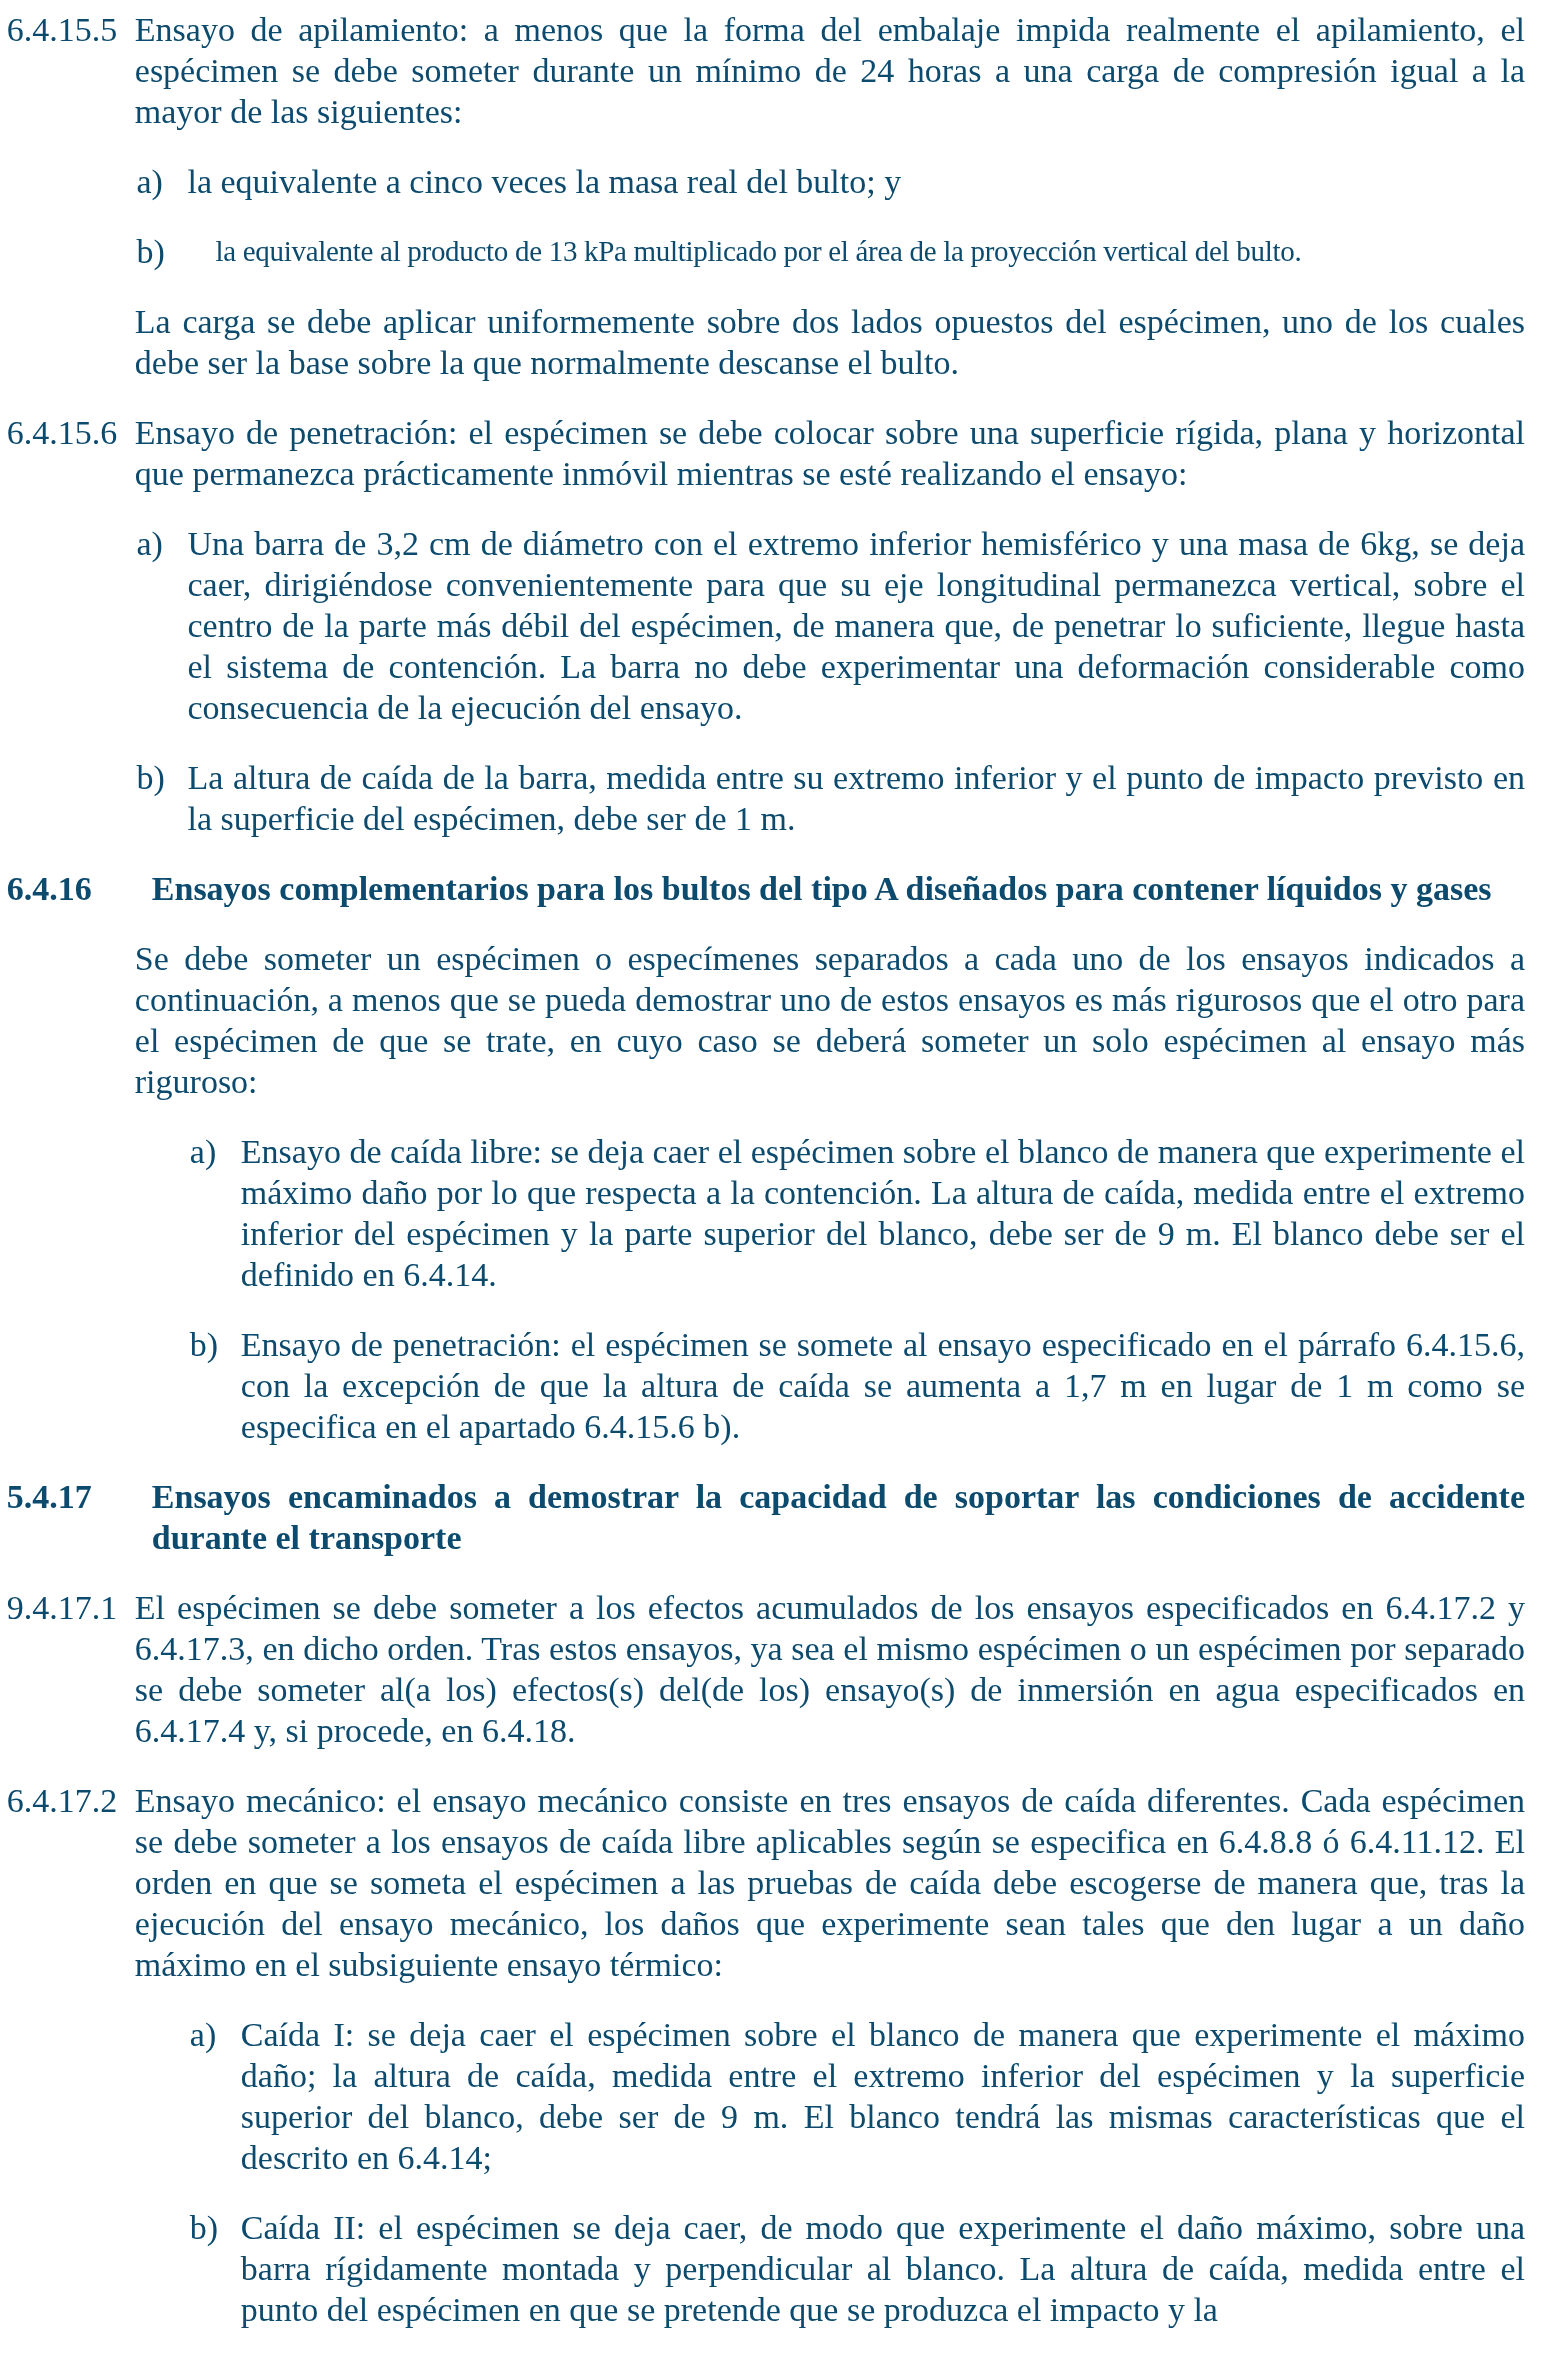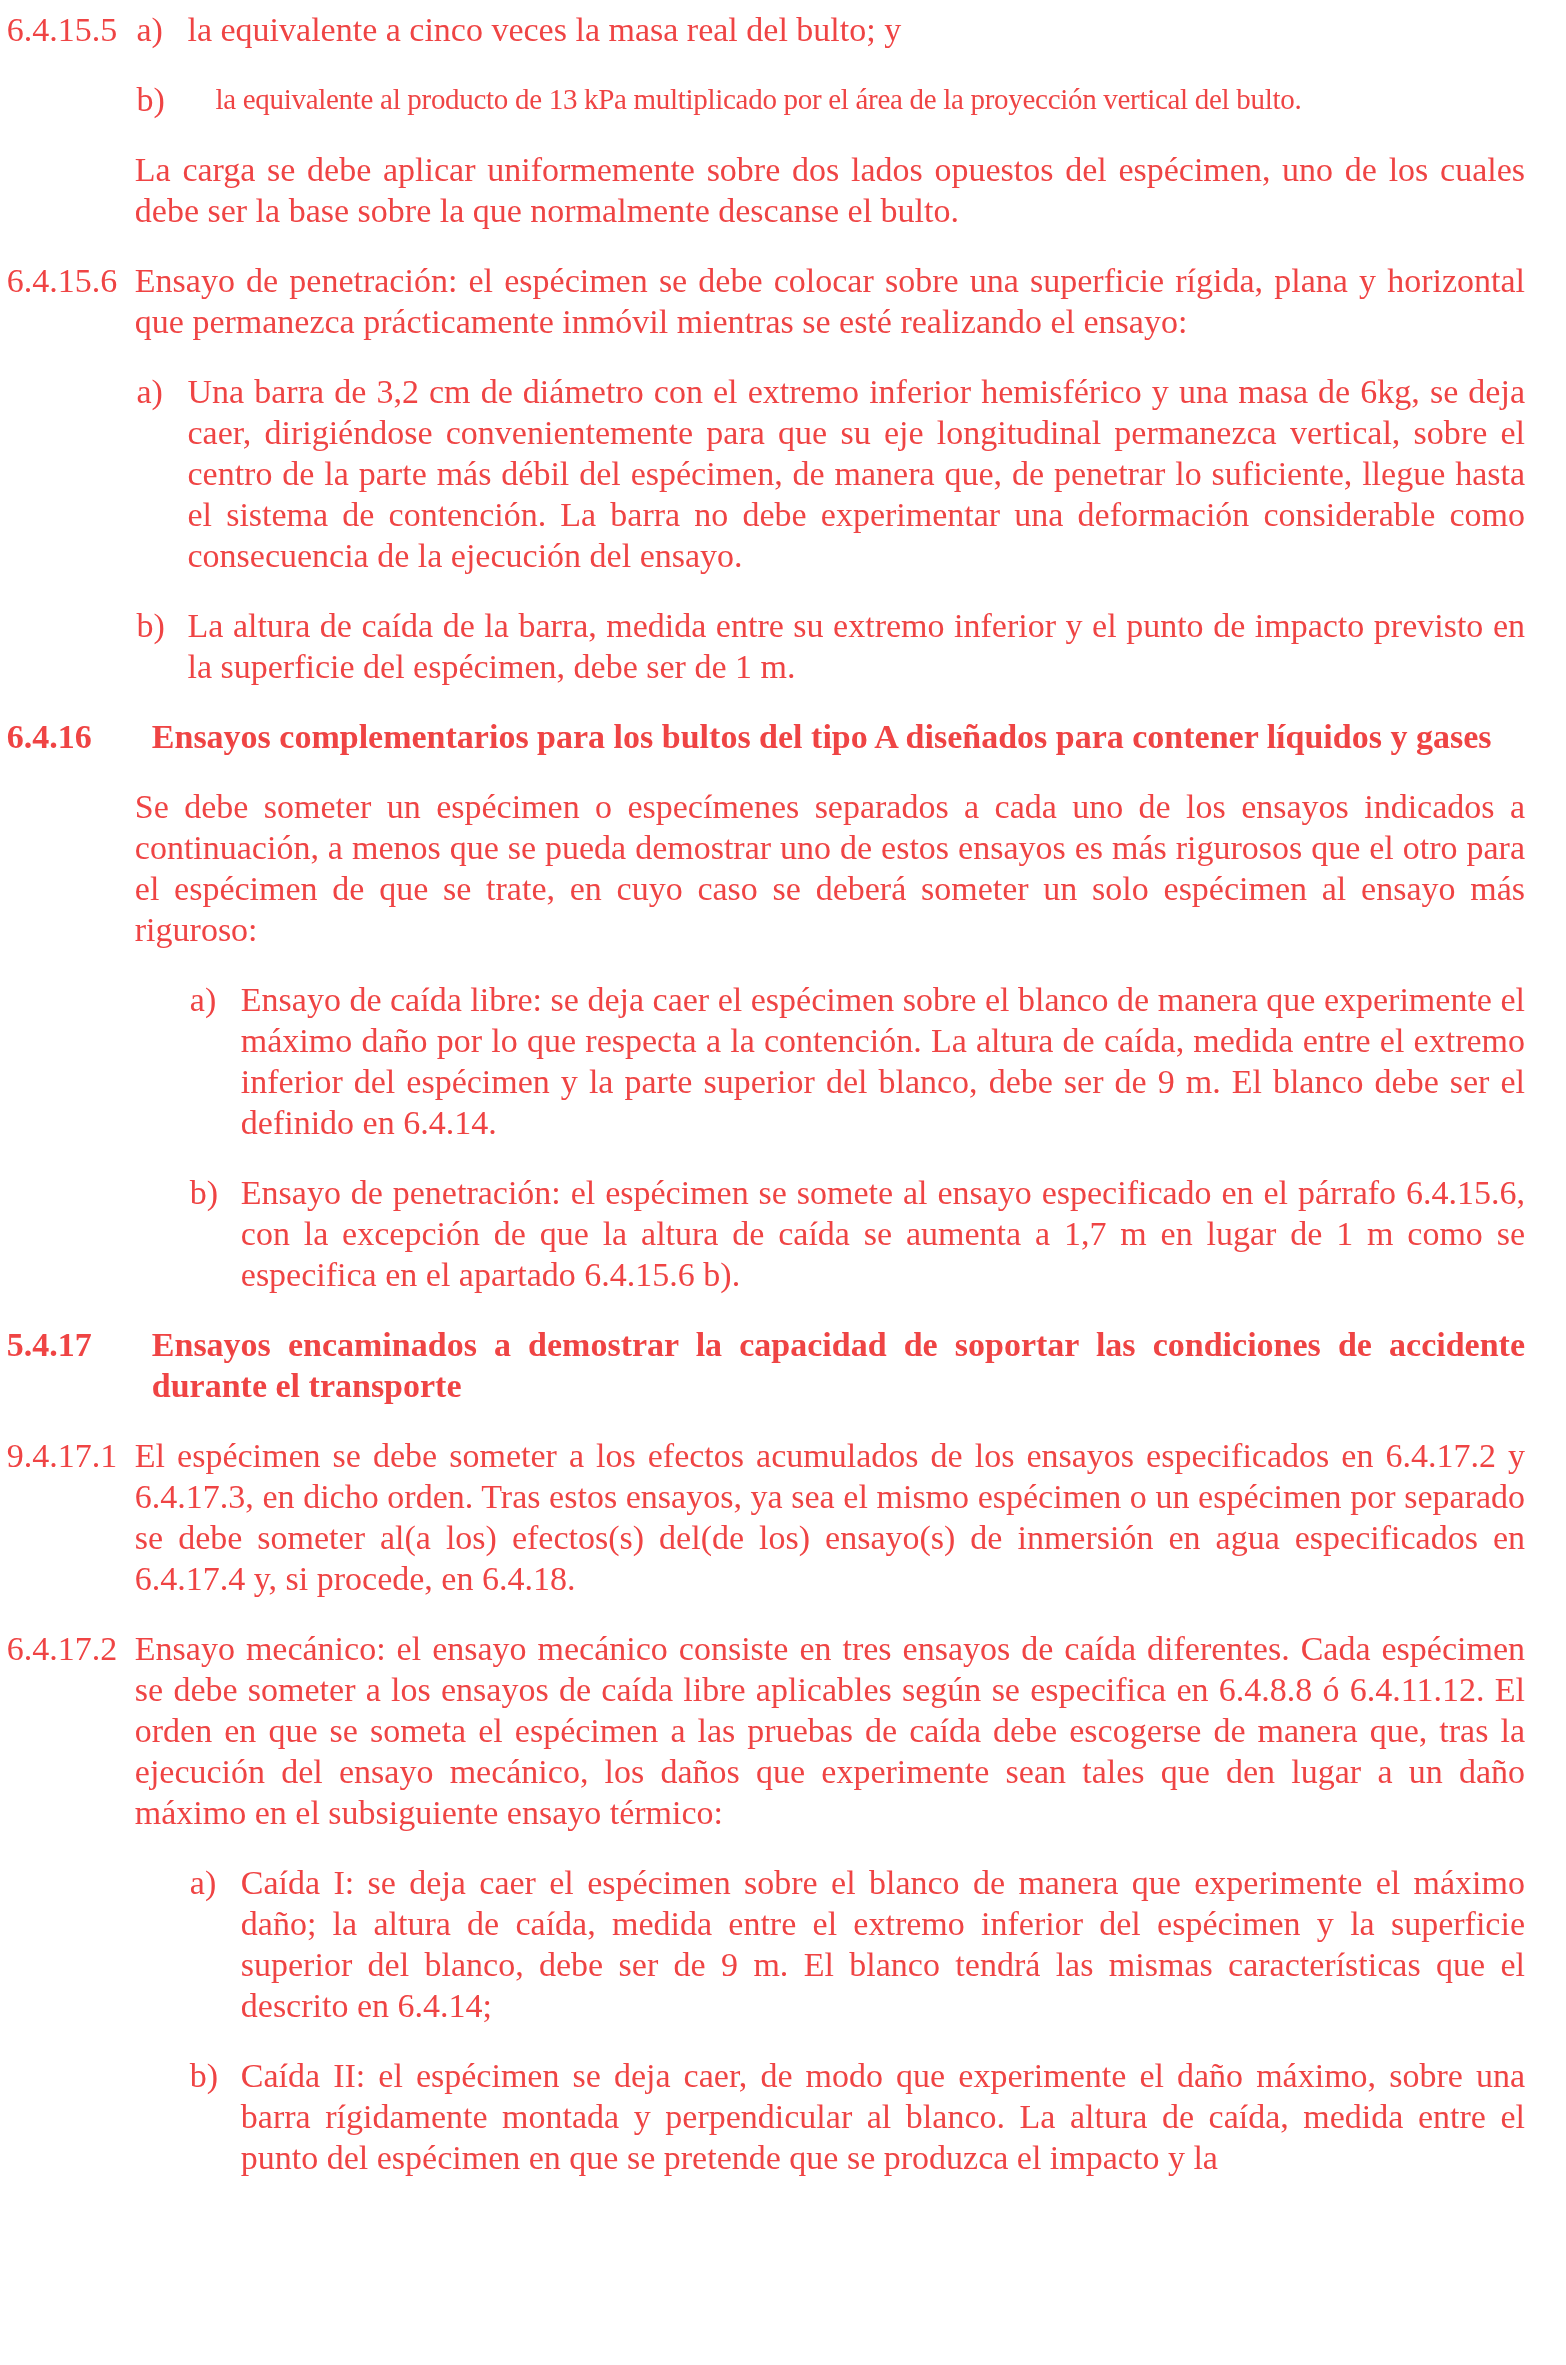--- a/index.html
+++ b/index.html
@@ -5,21 +5,21 @@
   * { margin: 0; padding: 0; box-sizing: border-box; }
   html, body { background: #ffffff; }
   body { width: 1566px; font-family: "Liberation Serif", serif; }
 
   .page {
     position: relative;
     width: 1566px;
     height: 2366px;
     overflow: hidden;
     background: #ffffff;
-    color: #ef4444;
+    color: #0c4a6e;
     font-size: 34px;
     line-height: 41px;
     padding: 8.5px 41px 0 6.8px;
   }
 
   .section { display: flex; align-items: flex-start; }
   .num { width: 128px; flex-shrink: 0; }
   .content { flex: 1; min-width: 0; }
 
   .block { margin-bottom: 29px; }
@@ -37,20 +37,21 @@
   .item.compact .item-text { font-size: 29px; letter-spacing: -0.3px; margin-left: 28px; }
 </style>
 </head>
 <body>
 
 <main class="page">
 
 <section class="section">
       <div class="num">6.4.15.5</div>
       <div class="content">
+        <p class="block para">Ensayo de apilamiento: a menos que la forma del embalaje impida realmente el apilamiento, el espécimen se debe someter durante un mínimo de 24 horas a una carga de compresión igual a la mayor de las siguientes:</p>
         <div class="block item indent-1">
       <span class="marker">a)</span>
       <span class="item-text">la equivalente a cinco veces la masa real del bulto; y</span>
     </div>
         <div class="block item indent-1 compact">
       <span class="marker">b)</span>
       <span class="item-text">la equivalente al producto de 13 kPa multiplicado por el área de la proyección vertical del bulto.</span>
     </div>
         <p class="block para">La carga se debe aplicar uniformemente sobre dos lados opuestos del espécimen, uno de los cuales debe ser la base sobre la que normalmente descanse el bulto.</p>
       </div>

